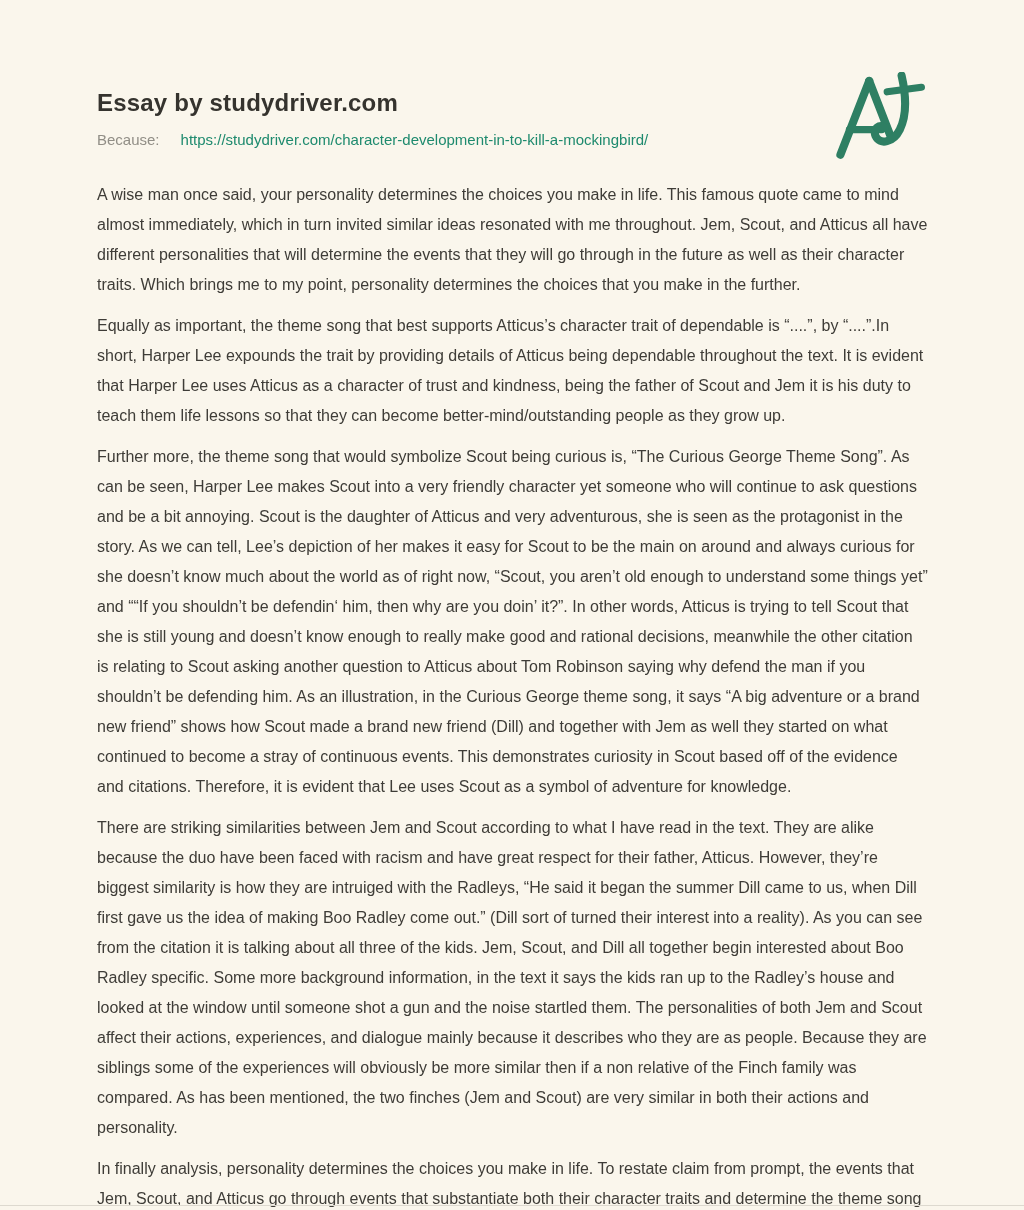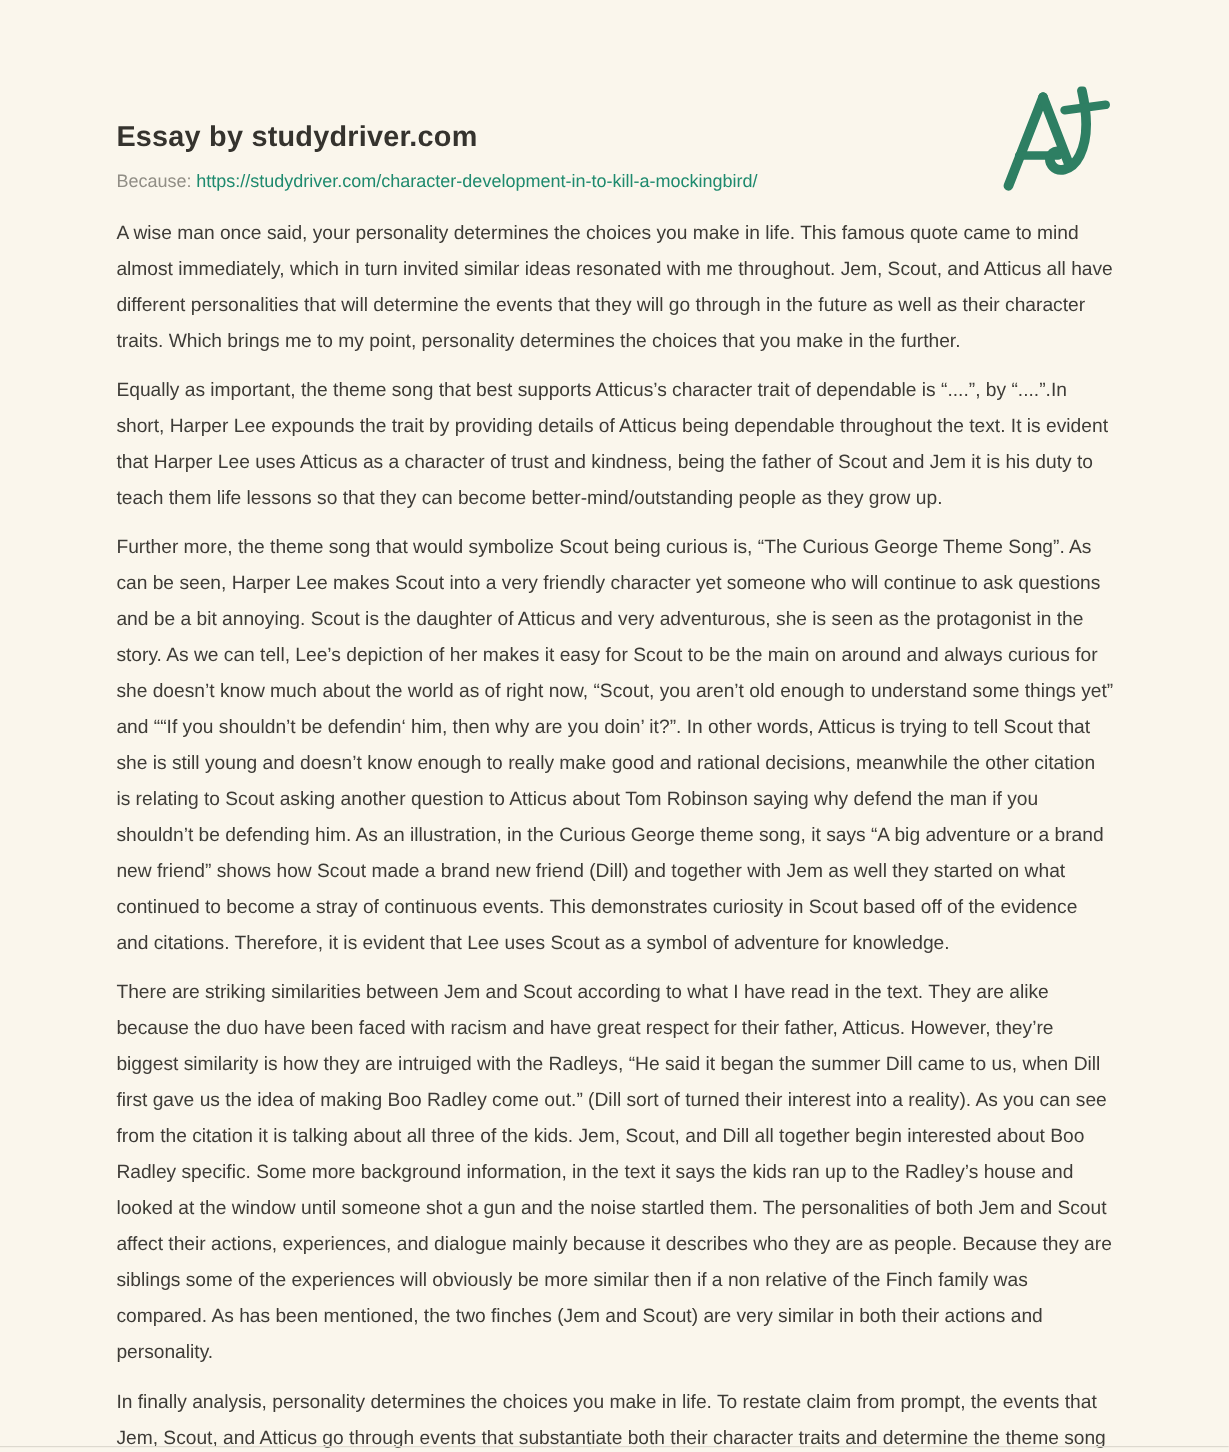--- a/index.html
+++ b/index.html
@@ -17,40 +17,40 @@
   }
   .page {
     box-sizing: border-box;
     padding: 76px 96px 0 97px;
     height: 100%;
     position: relative;
   }
   .page-header {
     display: flex;
     justify-content: space-between;
-    align-items: flex-end;
+    align-items: center;
   }
   .site-title {
     margin: 0;
     font-size: 24px;
     line-height: 28px;
     font-weight: 700;
     color: #35332e;
     letter-spacing: 0.2px;
   }
   .source-line {
     margin: 13px 0 0 0;
     font-size: 15px;
     line-height: 20px;
     color: #918e86;
   }
   .source-url {
     color: #1e8a6e;
     text-decoration: none;
-    margin-left: 4px;
+    margin-left: 21px;
   }
   .logo {
     width: 96px;
     height: 90px;
     margin-top: -4px;
     flex: 0 0 auto;
   }
   .logo svg {
     width: 100%;
     height: 100%;

